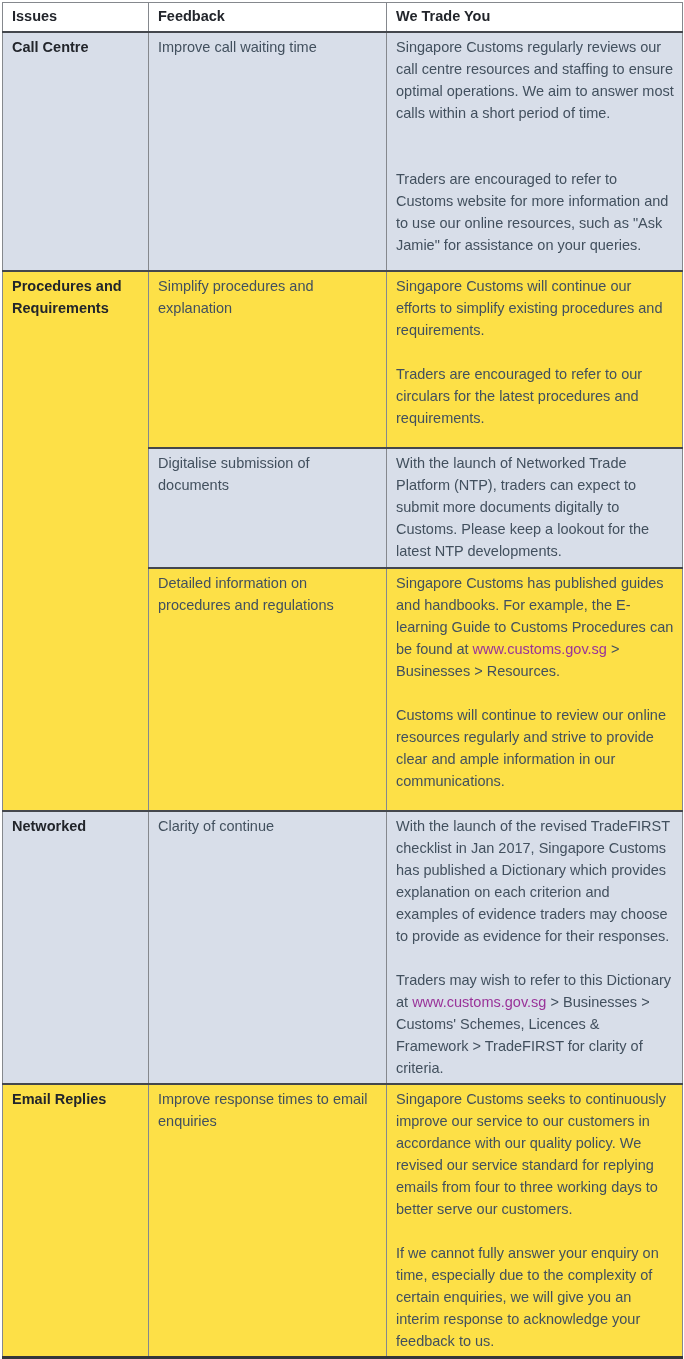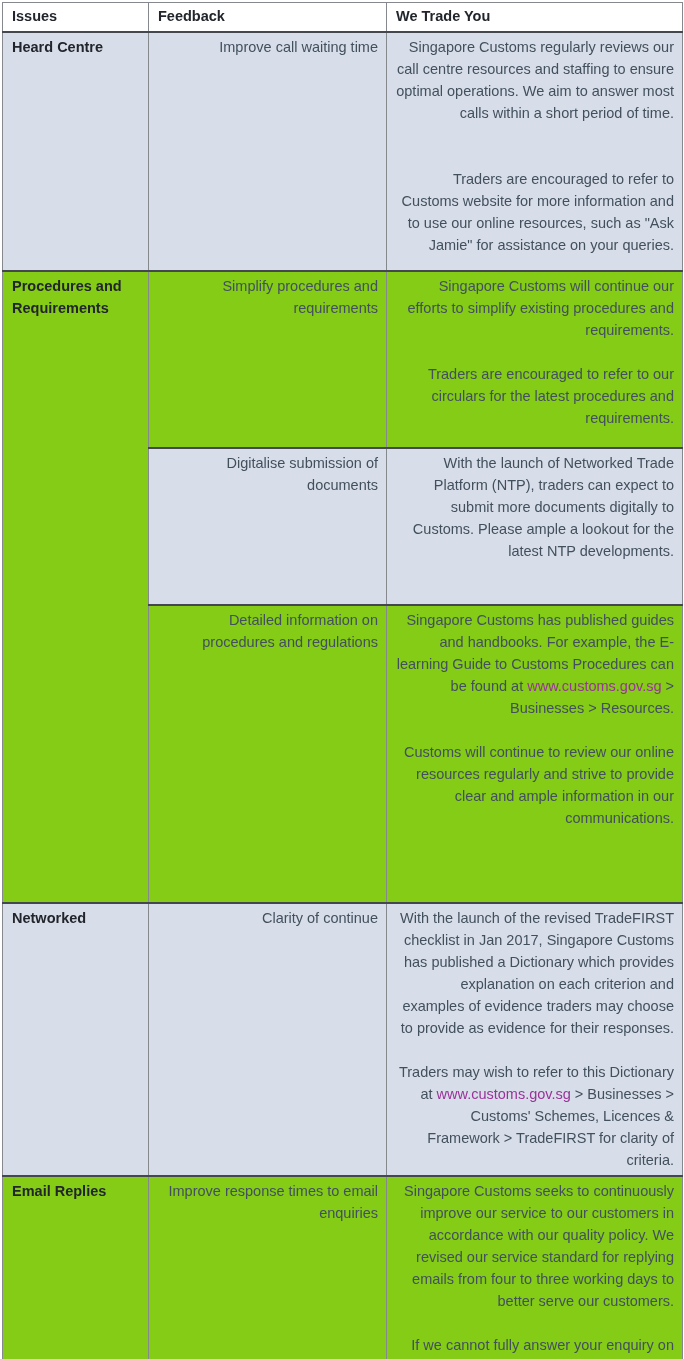--- a/index.html
+++ b/index.html
@@ -43,26 +43,26 @@
     height:26px;
     font-weight:bold;
     color:var(--bold-txt);
     font-size:14.5px;
     padding-top:2px;
   }
   tbody tr:last-child td{
     border-bottom:3px solid var(--bottom-border);
   }
   tr.shaded > td{background:var(--shade);}
-  tr.plain > td{background:#84cc16;}
+  tr.plain > td{background:#fde047;}
   td.issue-cell{
     font-weight:bold;
     color:var(--bold-txt);
   }
-  td p{margin:0;text-align:right;}
+  td p{margin:0;}
   a.inline-link{
     color:var(--link);
     text-decoration:none;
     cursor:pointer;
   }
 </style>
 </head>
 <body>
 
 <table>
@@ -73,51 +73,51 @@
   </colgroup>
   <thead>
     <tr>
       <th>Issues</th>
       <th>Feedback</th>
       <th>We Trade You</th>
     </tr>
   </thead>
   <tbody>
       <tr class="shaded" style="height: 239px;">
-        <td class="issue-cell" rowspan="1">Heard Centre</td>
+        <td class="issue-cell" rowspan="1">Call Centre</td>
         <td>
           <p>Improve call waiting time</p>
         </td>
         <td>
           <p>Singapore Customs regularly reviews our call centre resources and staffing to ensure optimal operations. We aim to answer most calls within a short period of time.</p>
           <p>&nbsp;</p>
           <p>&nbsp;</p>
           <p>Traders are encouraged to refer to Customs website for more information and to use our online resources, such as "Ask Jamie" for assistance on your queries.</p>
         </td>
       </tr>
       <tr class="plain" style="height: 177px;">
         <td class="issue-cell" rowspan="3">Procedures and Requirements</td>
         <td>
-          <p>Simplify procedures and requirements</p>
+          <p>Simplify procedures and explanation</p>
         </td>
         <td>
           <p>Singapore Customs will continue our efforts to simplify existing procedures and requirements.</p>
           <p>&nbsp;</p>
           <p>Traders are encouraged to refer to our circulars for the latest procedures and requirements.</p>
         </td>
       </tr>
-      <tr class="shaded" style="height: 157px;">
+      <tr class="shaded" style="height: 120px;">
         <td>
           <p>Digitalise submission of documents</p>
         </td>
         <td>
-          <p>With the launch of Networked Trade Platform (NTP), traders can expect to submit more documents digitally to Customs. Please ample a lookout for the latest NTP developments.</p>
+          <p>With the launch of Networked Trade Platform (NTP), traders can expect to submit more documents digitally to Customs. Please keep a lookout for the latest NTP developments.</p>
         </td>
       </tr>
-      <tr class="plain" style="height: 298px;">
+      <tr class="plain" style="height: 243px;">
         <td>
           <p>Detailed information on procedures and regulations</p>
         </td>
         <td>
           <p>Singapore Customs has published guides and handbooks. For example, the E-learning Guide to Customs Procedures can be found at <a class="inline-link" href="#">www.customs.gov.sg</a> &gt; Businesses &gt; Resources.</p>
           <p>&nbsp;</p>
           <p>Customs will continue to review our online resources regularly and strive to provide clear and ample information in our communications.</p>
         </td>
       </tr>
       <tr class="shaded" style="height: 273px;">

